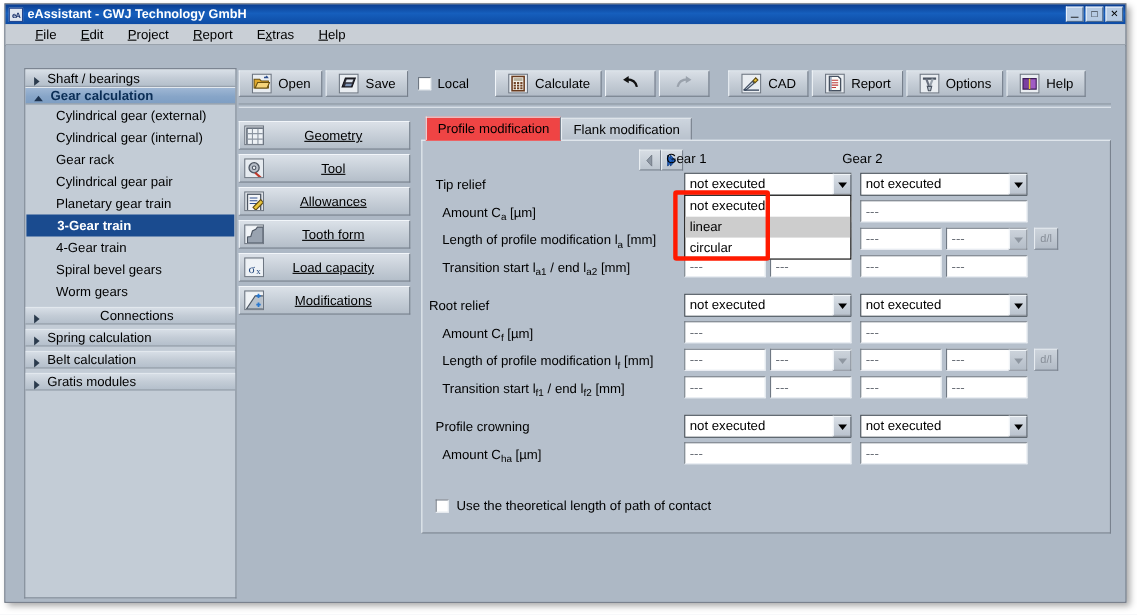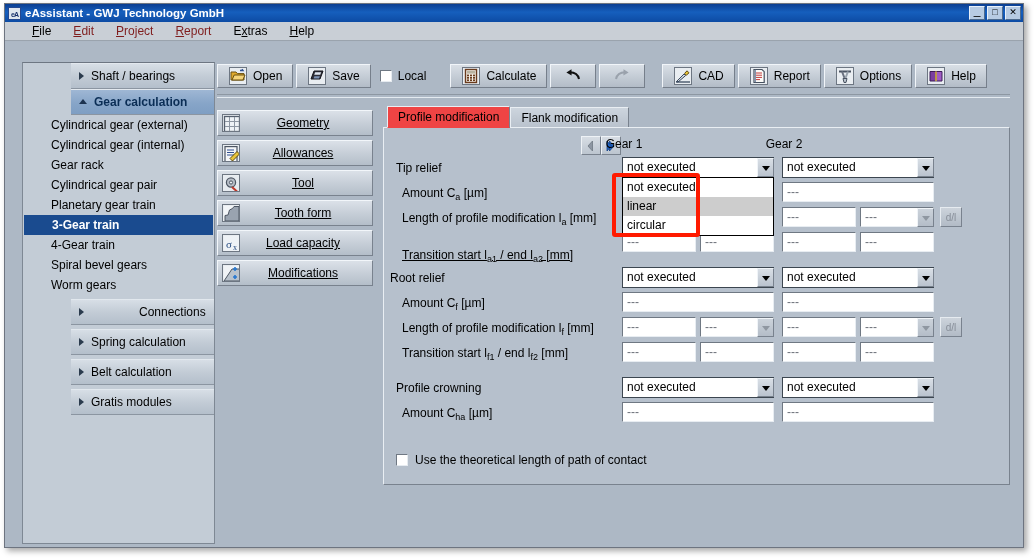--- a/index.html
+++ b/index.html
@@ -41,42 +41,42 @@
   .wbtn i{font-style:normal;position:absolute;left:0;right:0;top:-1px;}
   .wbtn.min i{top:-3px;font-size:12px;}
   
   .menubar{
     height:19px;background:#c9cfd6;
     border-bottom:1px solid #9aa3ad;
     display:flex;align-items:center;padding-left:16px;
     box-sizing:border-box;
   }
   .menuitem{font-size:12px;padding:0 11px;color:#000;white-space:nowrap;}
-  .menuitem.dis{color:#7f1d1d;}
+  .menuitem.dis{color:#000000;}
   .menuitem u{text-decoration:underline;}
   
   .body{
     position:absolute;left:0;right:0;top:38px;bottom:0;
     background:#adb8c5;
   }
   
   .sidebar{
     position:absolute;left:17px;top:20px;width:193px;height:482px;
     background:#c3ccd6;
     border:1px solid #7e8894;
     border-top-color:#6d7682;
     box-sizing:border-box;
     overflow:hidden;
   }
   .grp{
-    height:26px;display:flex;align-items:center;
+    height:16px;display:flex;align-items:flex-end;
     background:linear-gradient(to bottom,#d7dee6 0%,#c3ccd6 50%,#b4bfcb 100%);
     border-bottom:1px solid #8b95a1;
     border-top:1px solid #e2e8ee;
-    padding-left:8px;font-size:12px;box-sizing:border-box;margin-left:48px;
+    padding-left:8px;font-size:12px;box-sizing:border-box;
   }
   .grp.sel{
     background:linear-gradient(to bottom,#9fb7d4 0%,#87a5c8 55%,#7e9ec3 100%);
     font-weight:bold;color:#0a2d55;
   }
   .tri{
     width:0;height:0;margin-right:7px;
     border-left:5px solid #2b3b4d;border-top:4px solid transparent;border-bottom:4px solid transparent;
   }
   .tri.open{
@@ -415,40 +415,40 @@
                     <path d="M6.5 2v14M11.5 2v14M2 6.5h14M2 11.5h14"></path>
                   </g>
               </svg>
             </span>
             <span class="mlabel">Geometry</span>
           </div>
 
           <div class="mbtn">
             <span class="micon">
               <svg width="18" height="18" viewBox="0 0 18 18">
+                <rect x="1" y="1" width="16" height="16" fill="#e6ebf0"></rect>
+                <circle cx="8" cy="7.5" r="4.6" fill="#b7bec8" stroke="#4d5663" stroke-width="1.2"></circle>
+                <circle cx="8" cy="7.5" r="1.6" fill="#eef2f6" stroke="#4d5663" stroke-width="1"></circle>
+                <path d="M9 12l5 4.5" stroke="#c0392b" stroke-width="2"></path>
+              </svg>
+            </span>
+            <span class="mlabel">Tool</span>
+          </div>
+
+          <div class="mbtn">
+            <span class="micon">
+              <svg width="18" height="18" viewBox="0 0 18 18">
                 <rect x="2" y="1.6" width="12" height="15" fill="#f4f6f8" stroke="#4d5663" stroke-width="1.2"></rect>
                 <g stroke="#2f4f8f" stroke-width="1">
                     <path d="M4 5h7M4 7.5h7M4 10h7"></path>
                   </g>
                 <path d="M7 13.5l7-7 2.5 2.5-7 7z" fill="#e8c43a" stroke="#5f4a10" stroke-width="1"></path>
               </svg>
             </span>
             <span class="mlabel">Allowances</span>
-          </div>
-
-          <div class="mbtn">
-            <span class="micon">
-              <svg width="18" height="18" viewBox="0 0 18 18">
-                <rect x="1" y="1" width="16" height="16" fill="#e6ebf0"></rect>
-                <circle cx="8" cy="7.5" r="4.6" fill="#b7bec8" stroke="#4d5663" stroke-width="1.2"></circle>
-                <circle cx="8" cy="7.5" r="1.6" fill="#eef2f6" stroke="#4d5663" stroke-width="1"></circle>
-                <path d="M9 12l5 4.5" stroke="#c0392b" stroke-width="2"></path>
-              </svg>
-            </span>
-            <span class="mlabel">Tool</span>
           </div>
 
           <div class="mbtn">
             <span class="micon">
               <svg width="18" height="18" viewBox="0 0 18 18">
                 <rect x="1" y="1" width="16" height="16" fill="#f2f5f8"></rect>
                 <path d="M2 16V10.5l3-0.5 1.5-5 3-1.5 1.5-2h5V16z" fill="#99a3b0" stroke="#4d5663" stroke-width="1"></path>
               </svg>
             </span>
             <span class="mlabel">Tooth form</span>
@@ -536,21 +536,21 @@
             </div>
             <div class="fld" style="left:398px;top:79px;width:74px;">---</div>
             <div class="sel-box dis" style="left:476px;top:79px;width:74px;">
               <span class="txt">---</span>
               <span class="sel-arrow dis">
                   <i></i>
                 </span>
             </div>
             <div class="smallbtn" style="left:556px;top:79px;">d/l</div>
 
-            <div class="rowlabel" style="position:absolute;left:18px;top:120px;text-decoration:underline;">
+            <div class="rowlabel" style="position:absolute;left:18px;top:108px;">
               <span>Transition start l</span><sub>a1</sub><span> / end l</span><sub>a2</sub><span> [mm]</span>
             </div>
             <div class="fld" style="left:238px;top:104px;width:74px;">---</div>
             <div class="fld" style="left:316px;top:104px;width:74px;">---</div>
             <div class="fld" style="left:398px;top:104px;width:74px;">---</div>
             <div class="fld" style="left:476px;top:104px;width:74px;">---</div>
 
             <div class="rowlabel" style="position:absolute;left:6px;top:143px;">Root relief</div>
             <div class="sel-box" style="left:238px;top:139px;width:152px;">
               <span class="txt">not executed</span>

